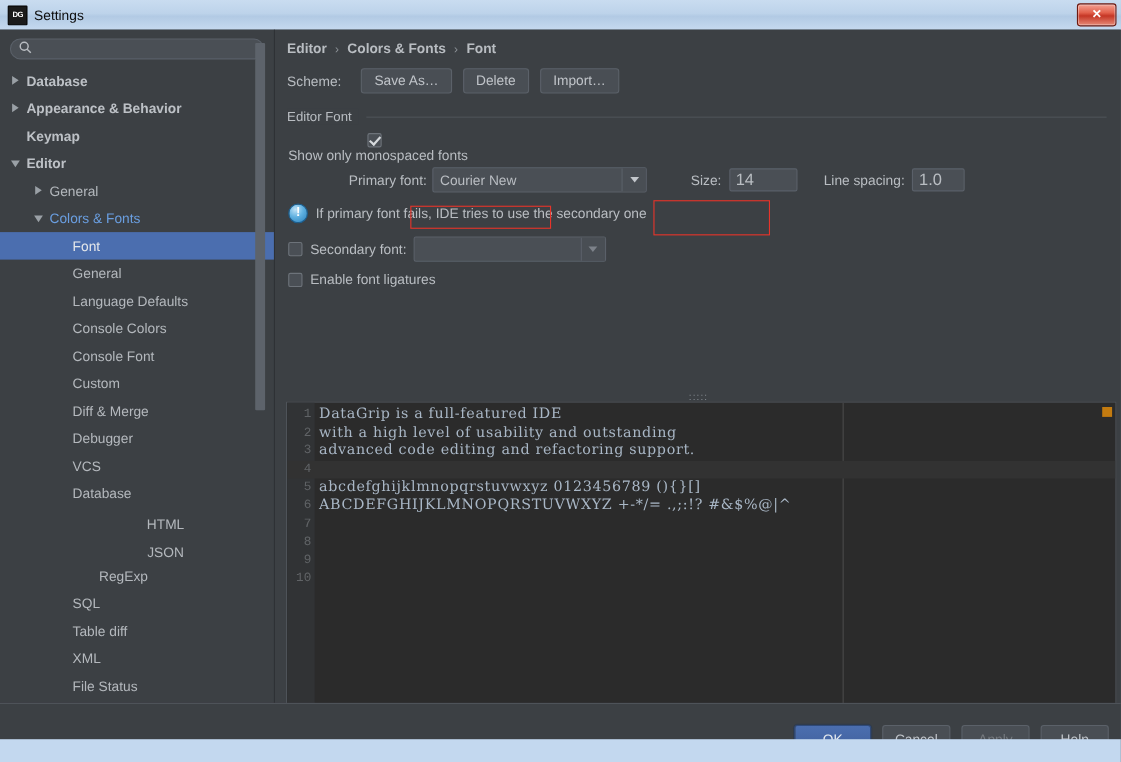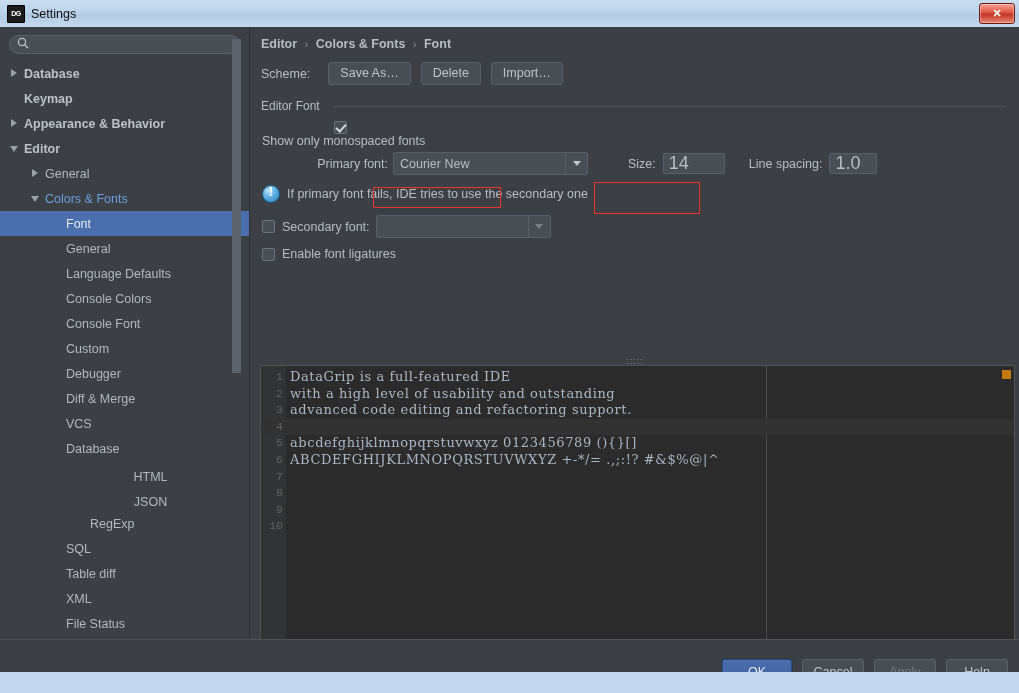--- a/index.html
+++ b/index.html
@@ -152,21 +152,21 @@
   }
   .chk.checked::after{
     content:"";position:absolute;left:3px;top:0px;width:4px;height:8px;
     border:solid #d6dadd;border-width:0 2px 2px 0;transform:rotate(42deg);
   }
 
   .fieldlabel{color:#b9bdc2;font-size:12.5px;}
   .textfield{
     height:21px;box-sizing:border-box;
     background:#4a4f55;border:1px solid #5a6069;border-radius:2px;
-    color:#b9bdc2;font-size:18px;padding:0 5px;
+    color:#b9bdc2;font-size:15px;padding:0 5px;
     font-family:"Liberation Sans",sans-serif;outline:none;
   }
 
   .infoico{
     width:16px;height:16px;border-radius:50%;flex:0 0 16px;margin-right:7px;
     background:radial-gradient(circle at 35% 28%,#bfe2f7 0%,#5fb0e0 45%,#2a7fba 100%);
     border:1px solid #1d5f8f;position:relative;
   }
   .infoico::after{
     content:"!";position:absolute;left:0;top:-1px;width:100%;
@@ -260,26 +260,26 @@
           <input class="search-input" value="" placeholder="" style="">
         </div>
       </div>
 
       <div class="tree" id="tree">
           <div class="trow bold" style="padding-left: 10px;">
             <span class="arrow right"></span>
             <span>Database</span>
           </div>
           <div class="trow bold" style="padding-left: 10px;">
-            <span class="arrow none"></span>
-            <span>Keymap</span>
-          </div>
-          <div class="trow bold" style="padding-left: 10px;">
             <span class="arrow right"></span>
             <span>Appearance &amp; Behavior</span>
+          </div>
+          <div class="trow bold" style="padding-left: 10px;">
+            <span class="arrow none"></span>
+            <span>Keymap</span>
           </div>
           <div class="trow bold" style="padding-left: 10px;">
             <span class="arrow down"></span>
             <span>Editor</span>
           </div>
           <div class="trow" style="padding-left: 31px;">
             <span class="arrow right"></span>
             <span>General</span>
           </div>
           <div class="trow accent" style="padding-left: 31px;">
@@ -305,25 +305,25 @@
           <div class="trow" style="padding-left: 52px;">
             <span class="arrow none"></span>
             <span>Console Font</span>
           </div>
           <div class="trow" style="padding-left: 52px;">
             <span class="arrow none"></span>
             <span>Custom</span>
           </div>
           <div class="trow" style="padding-left: 52px;">
             <span class="arrow none"></span>
+            <span>Diff &amp; Merge</span>
+          </div>
+          <div class="trow" style="padding-left: 52px;">
+            <span class="arrow none"></span>
             <span>Debugger</span>
-          </div>
-          <div class="trow" style="padding-left: 52px;">
-            <span class="arrow none"></span>
-            <span>Diff &amp; Merge</span>
           </div>
           <div class="trow" style="padding-left: 52px;">
             <span class="arrow none"></span>
             <span>VCS</span>
           </div>
           <div class="trow" style="padding-left: 52px;">
             <span class="arrow none"></span>
             <span>Database</span>
           </div>
           <div class="trow" style="padding-left: 52px; flex-direction: column;">

